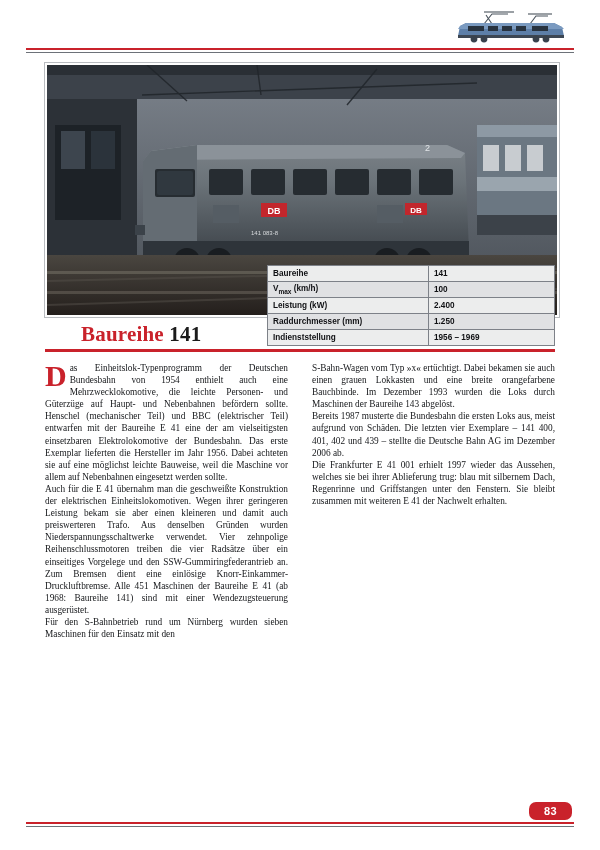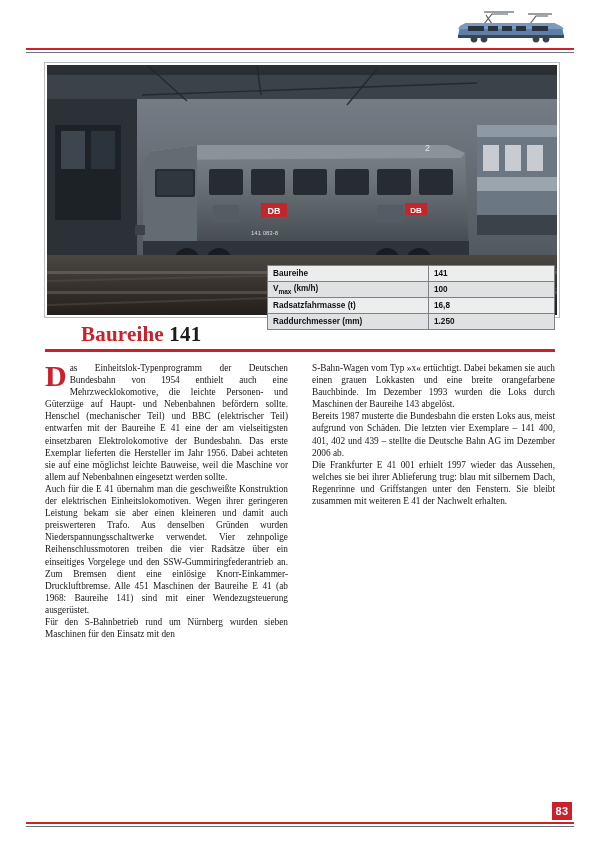--- a/index.html
+++ b/index.html
@@ -59,30 +59,31 @@
     position: absolute;
     left: 26px; right: 26px;
     bottom: 23px;
     height: 1px;
     background: #6d7279;
   }
   .page-number {
     position: absolute;
     right: 28px;
     bottom: 30px;
-    width: 20px;
+    width: 43px;
     height: 18px;
     background: #c9222b;
     color: #ffffff;
     font-family: "Liberation Sans", sans-serif;
     font-weight: bold;
     font-size: 11px;
     line-height: 18px;
     text-align: center;
     letter-spacing: 0.5px;
+    border-radius: 7px;
   }
   
   .photo {
     position: absolute;
     left: 45px;
     top: 63px;
     width: 510px;
     height: 250px;
     border: 2px solid #ffffff;
     box-shadow: 0 0 0 1px #b9bcc0;
@@ -313,26 +314,30 @@
     <tbody>
       <tr>
         <td class="k">Baureihe</td>
         <td class="v">141</td>
       </tr>
       <tr>
         <td class="k">V<span class="sub">max</span> (km/h)</td>
         <td class="v">100</td>
       </tr>
       <tr>
-        <td class="k">Radsatzfahrmasse (t)</td>
-        <td class="v">16,8</td>
+        <td class="k">Leistung (kW)</td>
+        <td class="v">2.400</td>
       </tr>
       <tr>
         <td class="k">Raddurchmesser (mm)</td>
         <td class="v">1.250</td>
+      </tr>
+      <tr>
+        <td class="k">Indienststellung</td>
+        <td class="v">1956 – 1969</td>
       </tr>
     </tbody>
   </table>
 
   <div class="bottom-rule"></div>
   <div class="bottom-rule-thin"></div>
   <div class="page-number">83</div>
 
 </div>
 

